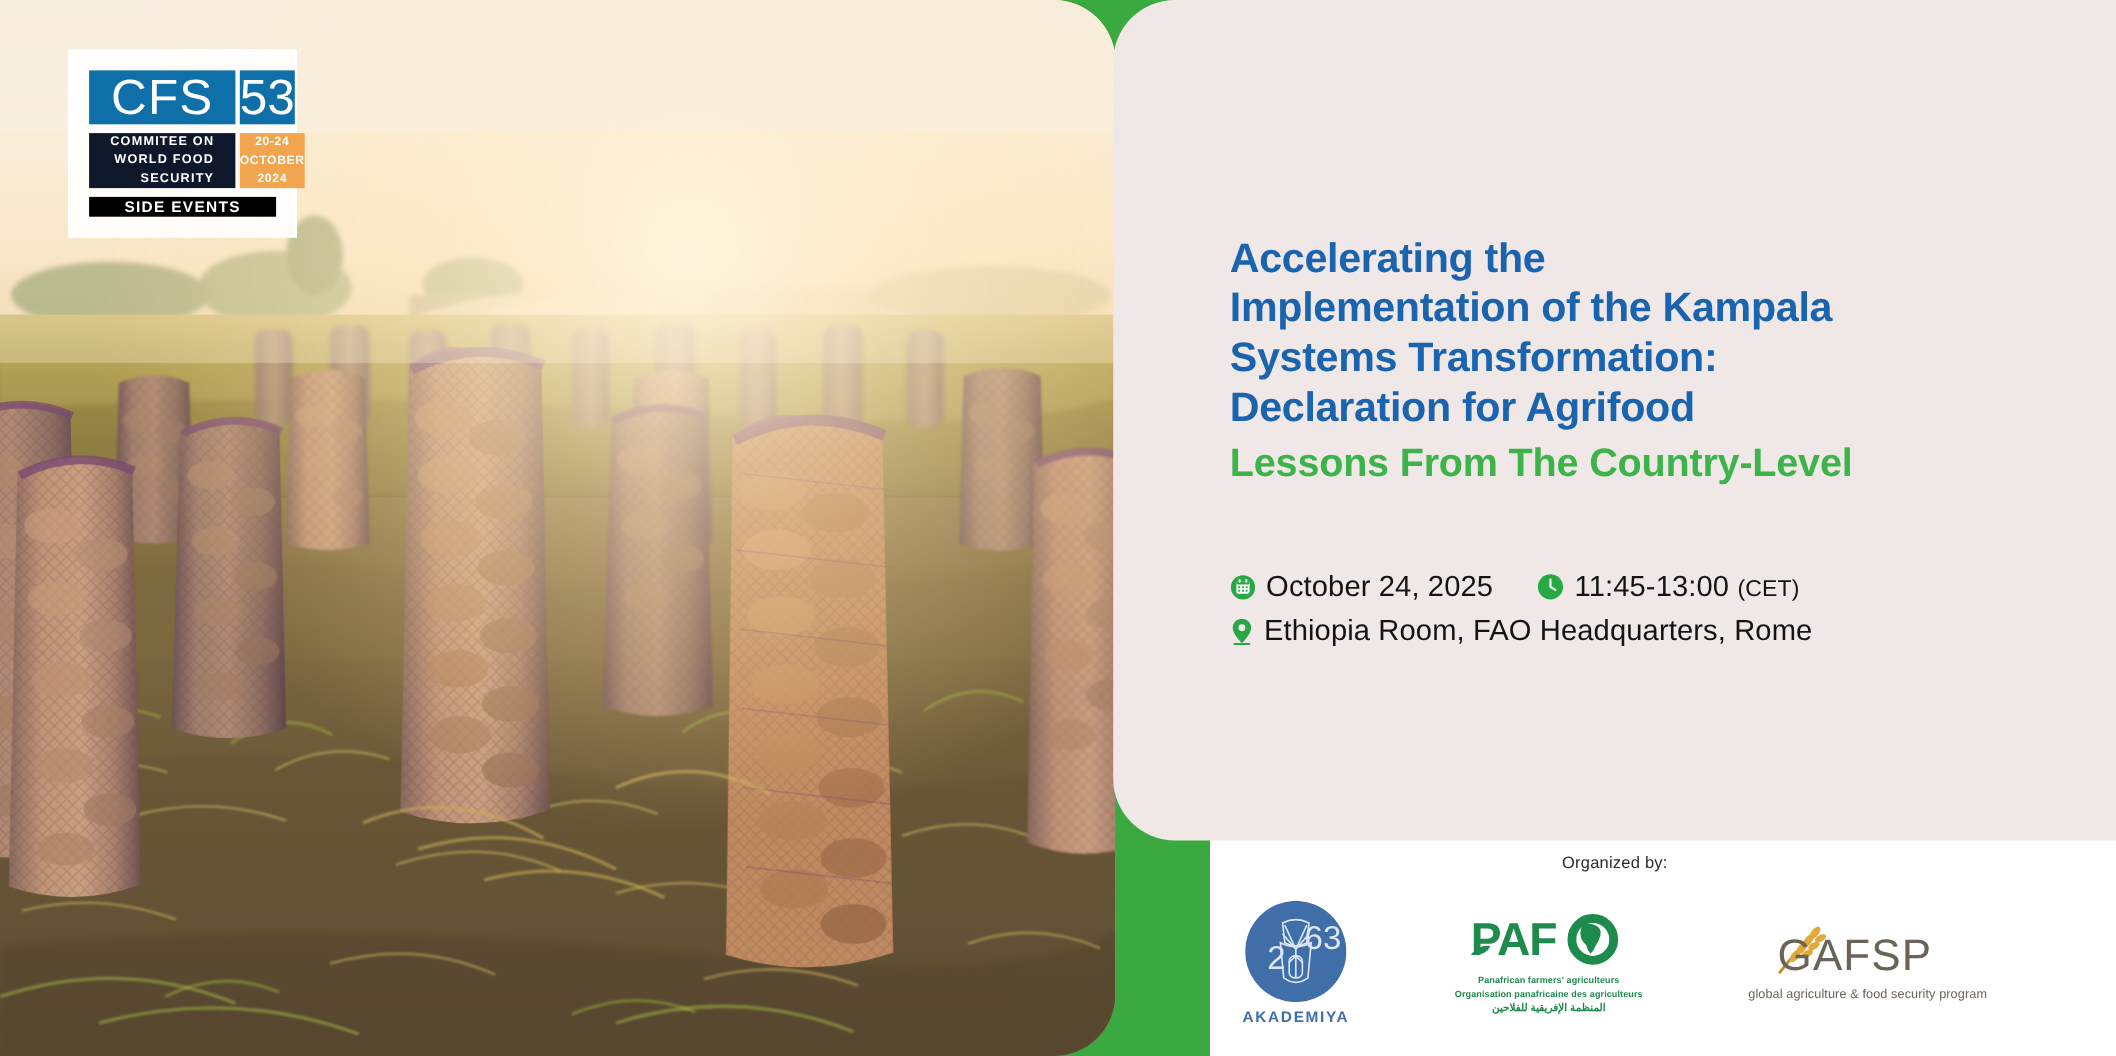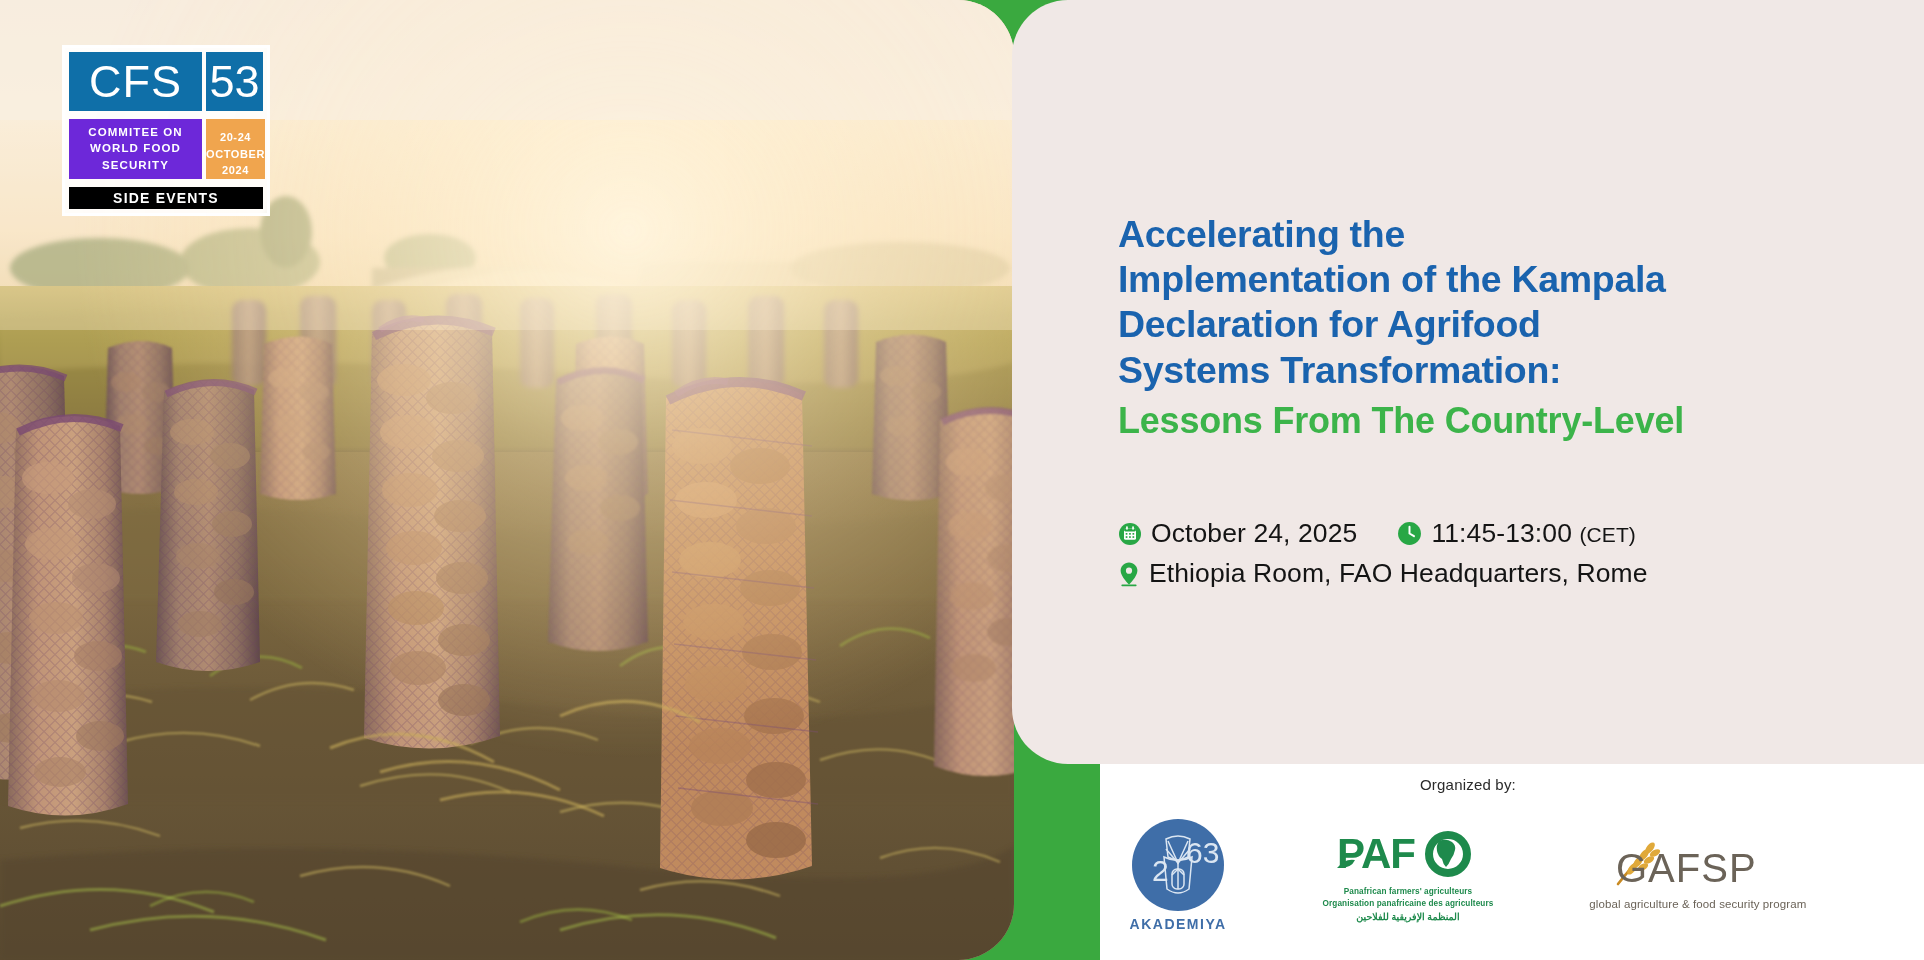--- a/index.html
+++ b/index.html
@@ -63,21 +63,21 @@
 
   
   .cfs-logo {
     position: absolute;
     left: 62px;
     top: 45px;
     width: 208px;
     height: 171px;
     background: rgba(255,255,255,0.88);
     border: 3px solid rgba(255,255,255,0.95);
-    padding: 4px;
+    padding: 16px;
     z-index: 5;
     display: flex;
     flex-direction: column;
     gap: 8px;
   }
   .cfs-row-top { display: flex; gap: 4px; height: 66px; }
   .cfs-tile-cfs {
     flex: 0 0 133px;
     background: #0f6fa8;
     display: flex; align-items: center; justify-content: center;
@@ -91,23 +91,23 @@
     flex: 1 1 auto;
     background: #0f6fa8;
     display: flex; align-items: center; justify-content: center;
   }
   .cfs-tile-num span {
     color: #fff; font-size: 45px; font-weight: 400; line-height: 1;
   }
   .cfs-row-mid { display: flex; gap: 4px; height: 68px; }
   .cfs-tile-name {
     flex: 0 0 133px;
-    background: #6d28d9;
+    background: #0f172a;
     display: flex; align-items: center; justify-content: center;
-    text-align: center;
+    text-align: right;
   }
   .cfs-tile-name span {
     color: #fff; font-size: 11.5px; font-weight: bold;
     letter-spacing: 1.1px; line-height: 1.45;
   }
   .cfs-tile-date {
     flex: 1 1 auto;
     background: #f0a54e;
     display: flex; align-items: flex-end; justify-content: center;
     text-align: center;
@@ -617,22 +617,22 @@
       </div>
     </div>
   </div>
 
   <div class="content-panel">
 
     <div class="title-block">
       <h1 class="title-main">
         <span class="tline">Accelerating the</span>
         <span class="tline">Implementation of the Kampala</span>
+        <span class="tline">Systems Transformation:</span>
         <span class="tline">Declaration for Agrifood</span>
-        <span class="tline">Systems Transformation:</span>
       </h1>
       <div class="title-sub">Lessons From The Country-Level</div>
     </div>
 
     <div class="details">
       <div class="detail-row">
         <div class="detail-item">
           <svg class="ico" width="24" height="24" viewBox="0 0 24 24">
             <circle cx="12" cy="12" r="11" fill="#28a745"></circle>
             <rect x="6" y="6.4" width="12" height="11.4" rx="1.6" fill="#ffffff"></rect>

